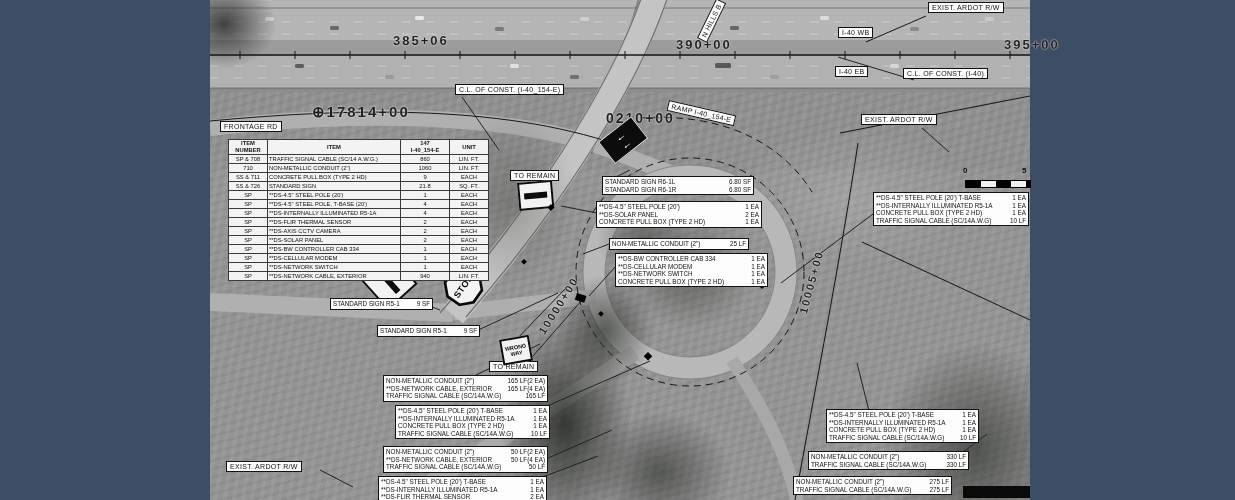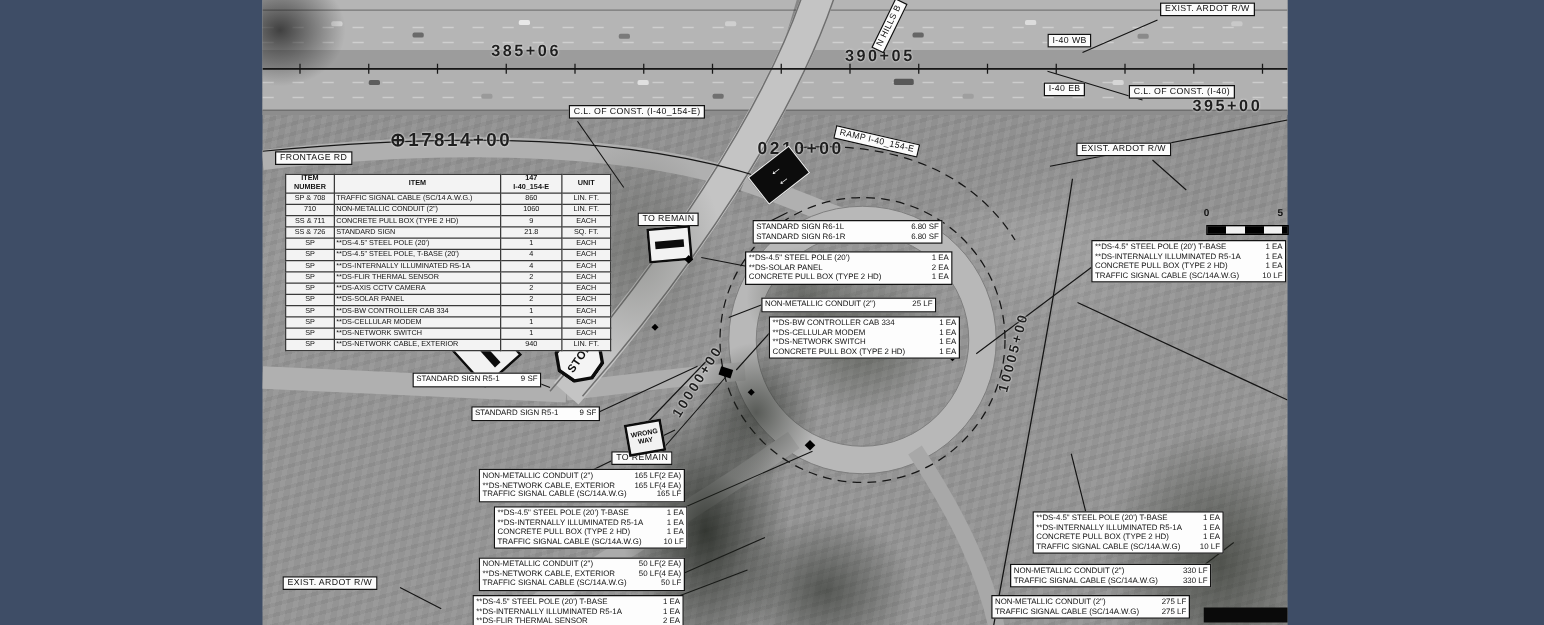--- a/index.html
+++ b/index.html
@@ -121,22 +121,22 @@
       <path d="M648,143 C632,250 605,390 585,500"></path>
     </g>
     <g fill="none" stroke="#141414" stroke-width="0.9">
       <path d="M252,97 289,150 M704,80 628,57 M712,128 739,152 M110,470 143,487 M398,181 420,170 M387,213 351,206 M399,244 373,254 M406,266 379,296 M663,214 571,283 M217,305 230,310 M264,332 348,293 M302,344 355,289 M316,364 372,300 M262,377 330,344 M335,407 440,361 M336,459 402,430 M330,478 388,456 M659,411 647,363 M752,453 777,434"></path>
     </g>
   </svg>
 
   <div class="trees"></div>
 
   <div class="station" style="left:393px;top:33px;font-size:13px;">385+06</div>
-  <div class="station" style="left:676px;top:37px;font-size:13px;">390+05</div>
-  <div class="station" style="left:954px;top:37px;font-size:13px;margin-top:40px;">395+00</div>
+  <div class="station" style="left:676px;top:37px;font-size:13px;">390+00</div>
+  <div class="station" style="left:1004px;top:37px;font-size:13px;">395+00</div>
   <div class="station" style="left:312px;top:103px;font-size:15px;">⊕17814+00</div>
   <div class="station" style="left:606px;top:110px;font-size:14px;">0210+00</div>
   <div class="station rot" style="left:536px;top:330px;font-size:11px;transform:rotate(-58deg);">10000+00</div>
   <div class="station rot" style="left:797px;top:312px;font-size:11px;transform:rotate(-75deg);">10005+00</div>
 
   <div class="lbl" style="left:220px;top:121px;">FRONTAGE RD</div>
   <div class="lbl" style="left:455px;top:84px;">C.L. OF CONST. (I-40_154-E)</div>
   <div class="lbl" style="left:903px;top:68px;">C.L. OF CONST. (I-40)</div>
   <div class="lbl" style="left:928px;top:2px;">EXIST. ARDOT R/W</div>
   <div class="lbl" style="left:861px;top:114px;">EXIST. ARDOT R/W</div>

